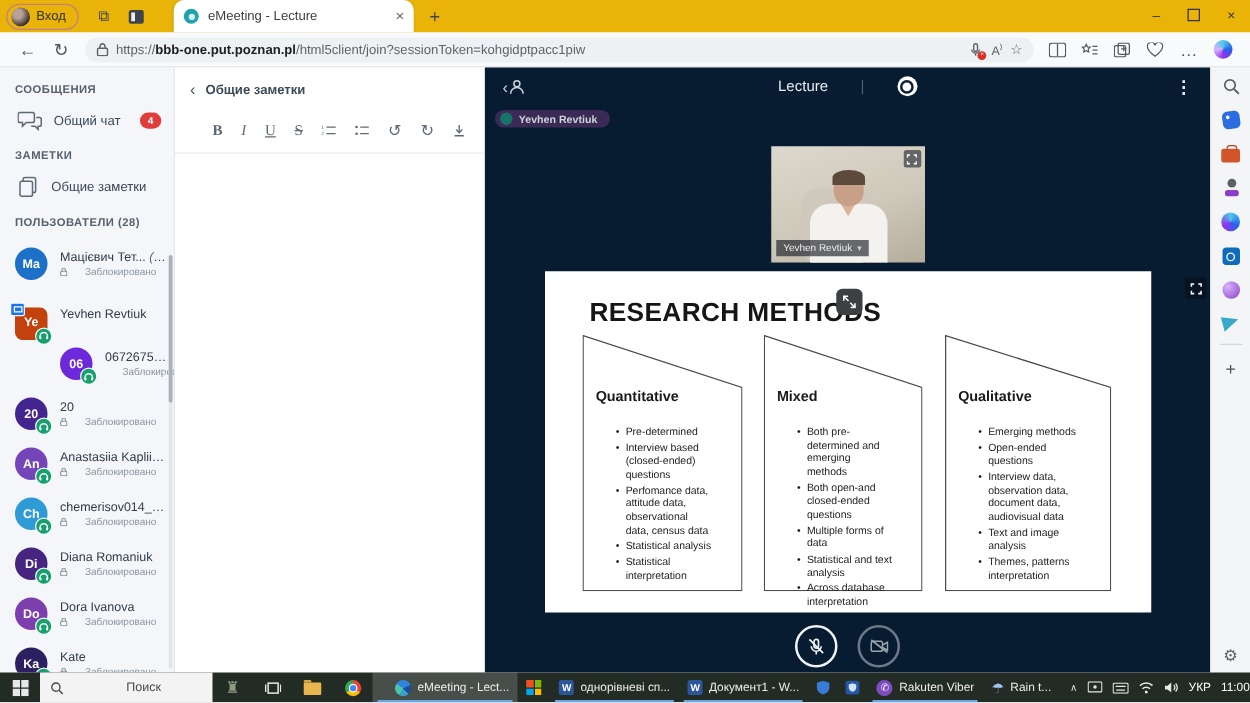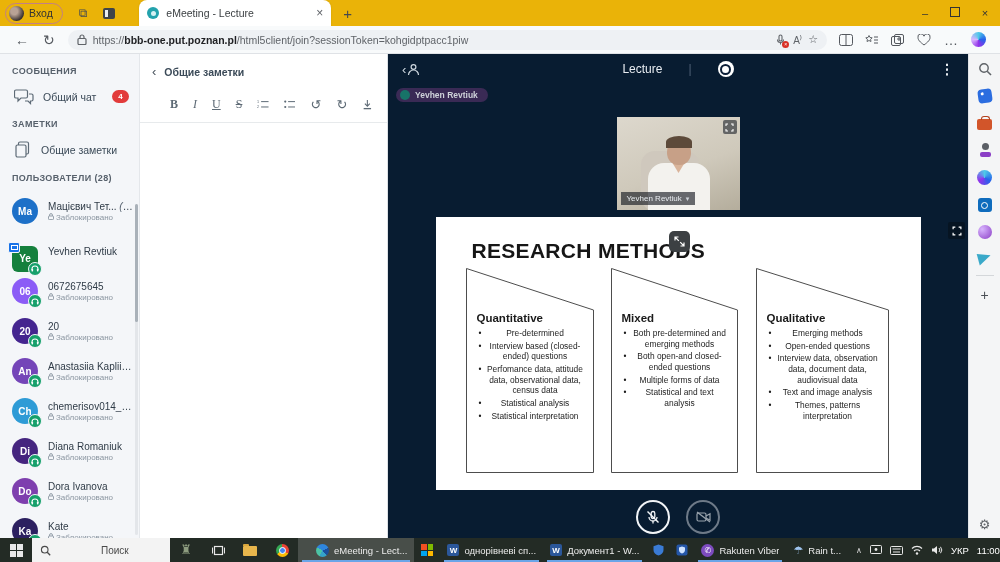--- a/index.html
+++ b/index.html
@@ -61,21 +61,21 @@
   .avatar.circle{border-radius:50%;}
   .avatar.square{border-radius:6px;}
   .presenter-badge{position:absolute;left:-4px;top:-4px;width:10px;height:9px;background:#1a73e8;
     border-radius:2px;border:1px solid #f4f6f9;display:flex;align-items:center;justify-content:center;}
   .presenter-badge i{display:block;width:5px;height:3px;border:1px solid #fff;}
   .audio-badge{position:absolute;right:-4px;bottom:-4px;width:12px;height:12px;border-radius:50%;
     background:#16a06b;border:1px solid #f4f6f9;display:flex;align-items:center;justify-content:center;}
   .user-meta{min-width:0;}
   .user-name{font-size:10px;color:#2f3b47;white-space:nowrap;overflow:hidden;text-overflow:ellipsis;max-width:90px;}
   .user-name .you{font-style:italic;color:#5a6673;}
-  .user-sub{display:flex;align-items:flex-start;gap:2px;font-size:8px;color:#8a95a0;margin-top:1px;}
+  .user-sub{display:flex;align-items:center;gap:14px;font-size:8px;color:#8a95a0;margin-top:1px;}
   .side-scroll{position:absolute;right:1px;top:150px;bottom:3px;width:3px;background:#e3e6ea;border-radius:2px;}
   .side-scroll-thumb{position:absolute;top:0;left:0;right:0;height:118px;background:#a9b1b9;border-radius:2px;}
   
   .notes{width:248px;flex:none;background:#fff;border-right:1px solid #dde1e5;box-sizing:border-box;}
   .notes-header{display:flex;align-items:center;gap:8px;padding:10px 12px 6px;}
   .notes-back{font-size:13px;color:#49545e;}
   .notes-title{font-size:10.5px;color:#3b4a58;font-weight:bold;}
   .notes-toolbar{display:flex;align-items:center;gap:15px;padding:12px 14px 10px 30px;
     border-bottom:1px solid #e7eaec;color:#5d6a75;}
   .fmt{font-size:12px;color:#5d6a75;}
@@ -115,21 +115,21 @@
   .nametag .caret{font-size:7px;color:#cdd2d8;}
   
   .whiteboard{position:relative;width:485px;height:273px;margin:7px auto 0;background:#fff;}
   .slide-title{position:absolute;left:36px;top:22px;font-size:21px;font-weight:bold;color:#161616;letter-spacing:.3px;}
   .minimize-btn{position:absolute;left:233px;top:14px;width:21px;height:21px;background:#3c4043;border-radius:5px;
     display:flex;align-items:center;justify-content:center;}
   .banner{position:absolute;top:51px;height:205px;}
   .banner svg{position:absolute;left:0;top:0;}
   .banner-content{position:relative;padding:44px 8px 0 11px;box-sizing:border-box;height:100%;}
   .banner h3{margin:0 0 4px;font-size:11.5px;color:#1a1a1a;}
-  .banner ul{margin:2px;padding:0;list-style:none;text-align:center;}
+  .banner ul{margin:16px;padding:0;list-style:none;}
   .banner li{position:relative;padding-left:8px;font-size:8.4px;line-height:1.27;color:#1d1d1d;margin-bottom:2px;}
   .banner li::before{content:"\2022";position:absolute;left:0;top:0;}
   .b1{left:30px;width:128px;}
   .b2{left:175px;width:127px;}
   .b3{left:320px;width:133px;}
   .main-fs{position:absolute;right:3px;top:168px;width:17px;height:17px;background:rgba(5,10,18,.45);
     display:flex;align-items:center;justify-content:center;border-radius:2px;}
   .actions{display:flex;justify-content:center;gap:16px;margin-top:10px;}
   .action-btn{width:30px;height:30px;border-radius:50%;display:flex;align-items:center;justify-content:center;}
   .action-btn.primary{border:2px solid #f2f5f8;}
@@ -289,40 +289,40 @@
               <div class="user-sub">
                 <svg width="6" height="7" viewBox="0 0 6 7">
                   <rect x="0.5" y="3" width="5" height="3.6" rx=".8" fill="none" stroke="#8a95a0" stroke-width=".9"></rect>
                   <path d="M1.6 3 V2 a1.4 1.4 0 0 1 2.8 0 v1" fill="none" stroke="#8a95a0" stroke-width=".9"></path>
                 </svg>
                 <span>Заблокировано</span>
               </div>
             </div>
           </div>
           <div class="user-row">
-            <div class="avatar square" style="background: #15803d; margin-top: 15px;">
+            <div class="avatar square" style="background: #c2410c; margin-top: 15px;">
               <span>Ye</span>
               <span class="presenter-badge">
                 <i></i>
               </span>
               <span class="audio-badge">
                 <svg width="8" height="7" viewBox="0 0 8 7">
                   <path d="M1 5 V4 a3 3 0 0 1 6 0 v1" fill="none" stroke="#fff" stroke-width="1.1"></path>
                   <rect x="0.5" y="4" width="1.6" height="2.4" rx=".6" fill="#fff"></rect>
                   <rect x="5.9" y="4" width="1.6" height="2.4" rx=".6" fill="#fff"></rect>
                 </svg>
               </span>
             </div>
             <div class="user-meta">
               <div class="user-name"><span>Yevhen Revtiuk</span></div>
 
             </div>
           </div>
           <div class="user-row">
-            <div class="avatar circle" style="background: #8b5cf6;">
+            <div class="avatar circle" style="background: #6d28d9; margin-left: 36px;">
               <span>06</span>
 
               <span class="audio-badge">
                 <svg width="8" height="7" viewBox="0 0 8 7">
                   <path d="M1 5 V4 a3 3 0 0 1 6 0 v1" fill="none" stroke="#fff" stroke-width="1.1"></path>
                   <rect x="0.5" y="4" width="1.6" height="2.4" rx=".6" fill="#fff"></rect>
                   <rect x="5.9" y="4" width="1.6" height="2.4" rx=".6" fill="#fff"></rect>
                 </svg>
               </span>
             </div>
@@ -581,20 +581,21 @@
           <svg width="127" height="205" viewBox="0 0 127 205">
               <polygon points="0.5,0.5 126.5,42 126.5,204.5 0.5,204.5" fill="#fff" stroke="#4d4d4d" stroke-width="1"></polygon>
             </svg>
           <div class="banner-content">
             <h3>Mixed</h3>
             <ul>
                 <li>Both  pre-determined and emerging methods</li>
                 <li>Both open-and closed-ended questions</li>
                 <li>Multiple forms of data</li>
                 <li>Statistical and text analysis</li>
+                <li>Across database interpretation</li>
               </ul>
           </div>
         </div>
         <div class="banner b3">
           <svg width="133" height="205" viewBox="0 0 133 205">
               <polygon points="0.5,0.5 132.5,42 132.5,204.5 0.5,204.5" fill="#fff" stroke="#4d4d4d" stroke-width="1"></polygon>
             </svg>
           <div class="banner-content">
             <h3>Qualitative</h3>
             <ul>

